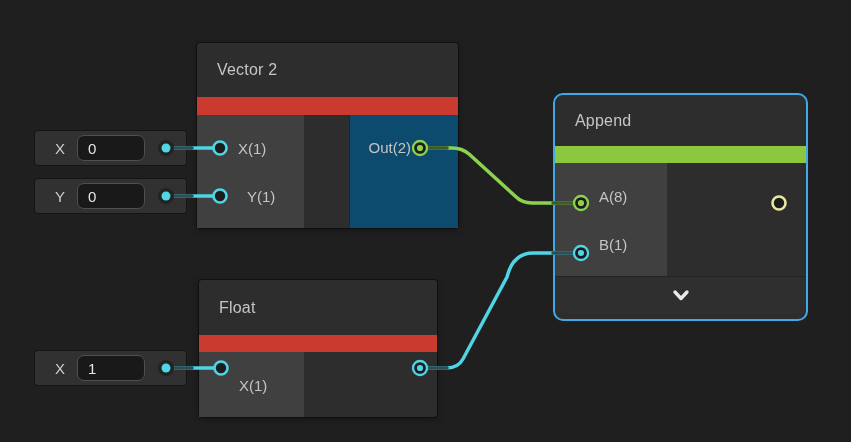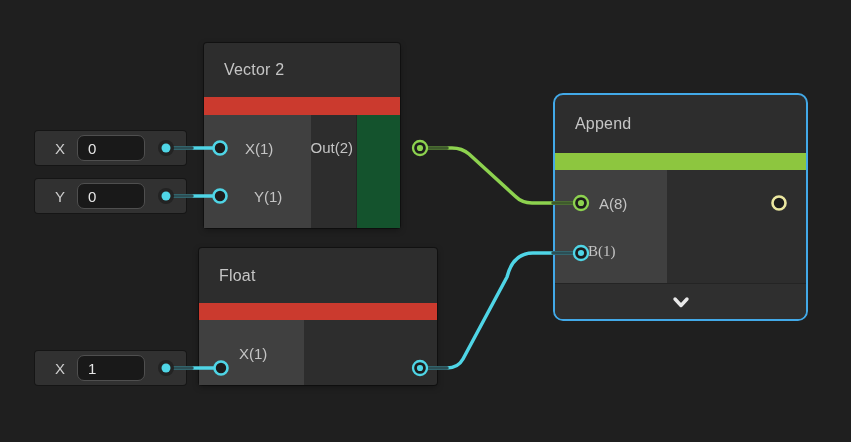--- a/index.html
+++ b/index.html
@@ -15,21 +15,21 @@
     box-shadow:0 0 0 1px rgba(0,0,0,.38), 0 2px 6px rgba(0,0,0,.35);
     z-index:1;
   }
   .node-header{
     display:flex;align-items:center;padding-left:20px;
     color:#c5c5c5;font-size:16px;letter-spacing:.2px;
   }
   .accent-bar{width:100%;}
   .node-body{display:flex;}
   .in-col{background:#404040;}
-  .out-col{background:#14532d;flex:1;border-left:1px solid #242424;position:relative;margin-left:45px;}
+  .out-col{background:#0c4a6e;flex:1;border-left:1px solid #242424;position:relative;margin-left:45px;}
   .port-row{display:flex;align-items:center;height:48px;color:#c4c4c4;font-size:15px;}
   .out-label{
     position:absolute;color:#c4c4c4;font-size:15px;text-align:right;
   }
   
   #append{
     background:#2d2d2d;border:2px solid #42a9e8;border-radius:10px;
     box-shadow:none;overflow:hidden;
   }
   #append .node-header{border-radius:8px 8px 0 0;}
@@ -51,65 +51,65 @@
     font-size:15px;font-family:"Liberation Sans",sans-serif;
     padding:0 0 0 10px;outline:none;
   }
   
   #overlay{position:absolute;left:0;top:0;z-index:2;pointer-events:none;}
   #overlay .hit{pointer-events:all;cursor:pointer;}
 </style>
 </head>
 <body>
 
-<div class="node" id="vector2" style="left:204px;top:43px;width:196px;height:185px;">
+<div class="node" id="vector2" style="left:197px;top:43px;width:261px;height:185px;">
   <div class="node-header" style="height:54px;">
     <span>Vector 2</span>
   </div>
   <div class="accent-bar" style="height:18px;background:#cb3a2e;"></div>
   <div class="node-body" style="height:113px;">
     <div class="in-col" style="width:107px;padding-top:9px;">
       <div class="port-row" style="padding-left:41px;">
         <span>X(1)</span>
       </div>
       <div class="port-row" style="padding-left:50px;">
         <span>Y(1)</span>
       </div>
     </div>
     <div class="out-col">
       <span class="out-label" style="right:47px;top:24px;">Out(2)</span>
     </div>
   </div>
 </div>
 
-<div class="node" id="float1" style="left:199px;top:248px;width:238px;height:137px;">
+<div class="node" id="float1" style="left:199px;top:280px;width:238px;height:137px;">
   <div class="node-header" style="height:55px;">
     <span>Float</span>
   </div>
   <div class="accent-bar" style="height:17px;background:#cb3a2e;"></div>
   <div class="node-body" style="height:65px;">
     <div class="in-col" style="width:105px;padding-top:9px;">
       <div class="port-row" style="padding-left:40px;">
         <span>X(1)</span>
       </div>
     </div>
   </div>
 </div>
 
 <div class="node" id="append" style="left:553px;top:93px;width:255px;height:228px;box-sizing:border-box;">
-  <div class="node-header" style="height:58px;">
+  <div class="node-header" style="height:51px;">
     <span>Append</span>
   </div>
   <div class="accent-bar" style="height:17px;background:#8dc63f;"></div>
   <div class="node-body" style="height:113px;">
     <div class="in-col" style="width:112px;padding-top:9px;">
       <div class="port-row" style="padding-left:44px;">
         <span>A(8)</span>
       </div>
-      <div class="port-row" style="padding-left:33px;font-family:Liberation Serif, serif;">
+      <div class="port-row" style="padding-left:44px;">
         <span>B(1)</span>
       </div>
     </div>
   </div>
   <div class="node-footer">
     <svg width="28" height="13" viewBox="0 0 28 13">
       <polyline points="8,3 14,9.5 20,3" fill="none" stroke="#e9e9e9" stroke-width="3.4" stroke-linecap="round" stroke-linejoin="round"></polyline>
     </svg>
   </div>
 </div>

